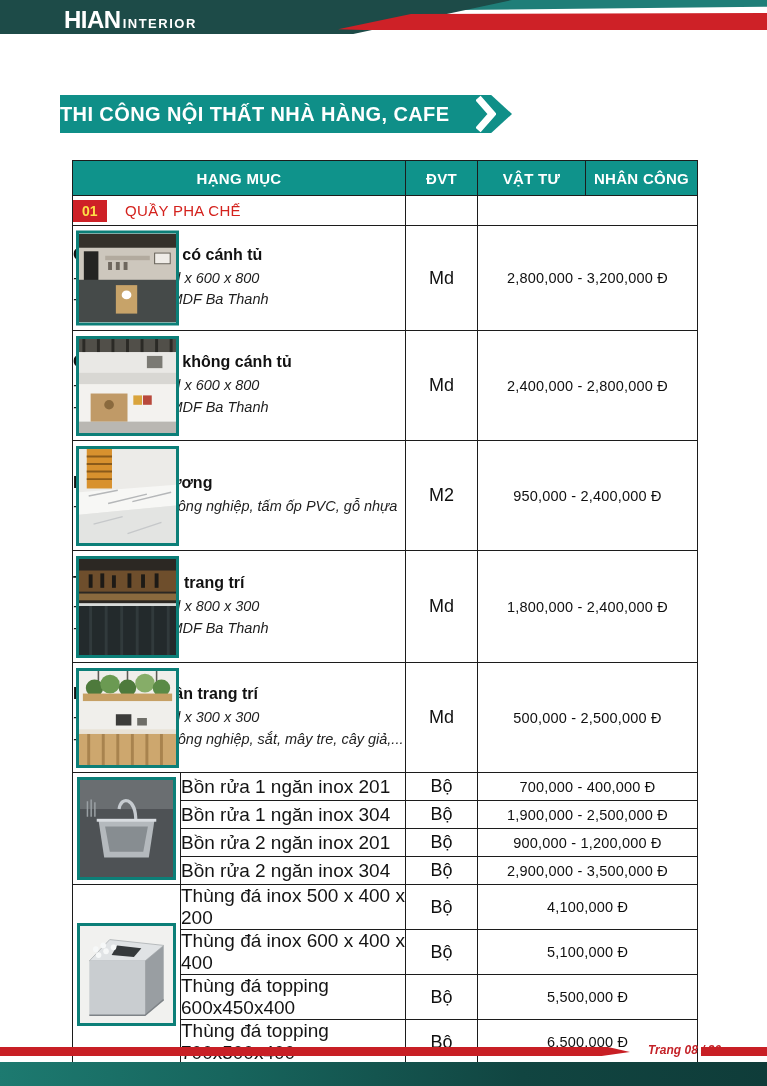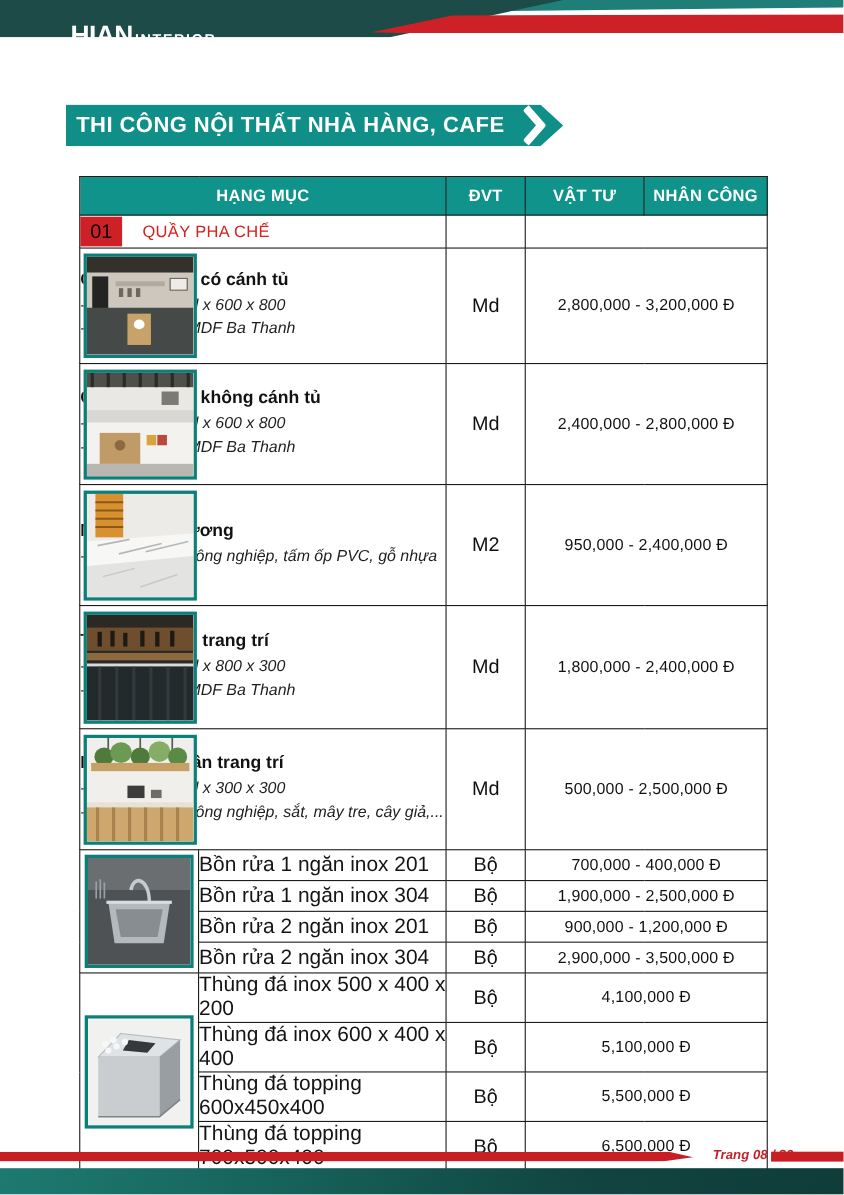--- a/index.html
+++ b/index.html
@@ -8,38 +8,38 @@
     background:#ffffff;font-family:"Liberation Sans","DejaVu Sans",sans-serif;
     -webkit-font-smoothing:antialiased;
   }
   
   .hdr-light{position:absolute;left:0;top:0;width:767px;height:11px;background:#1f7e78;
     clip-path:polygon(0 0,100% 0,100% 62%,46% 100%,0 62%);}
   .hdr-dark{position:absolute;left:0;top:0;width:512px;height:34px;background:#1d4b48;
     clip-path:polygon(0 0,100% 0,69% 100%,0 100%);}
   .hdr-red{position:absolute;left:338px;top:13px;width:429px;height:17px;background:#ce2127;
     clip-path:polygon(0 96%,17% 6%,100% 0,100% 100%,6% 100%);}
-  .logo{position:absolute;left:64px;top:6px;color:#fff;white-space:nowrap;margin-top:13px;}
+  .logo{position:absolute;left:64px;top:6px;color:#fff;white-space:nowrap;}
   .logo .brand{font-size:24px;font-weight:800;letter-spacing:-0.5px;}
   .logo .suffix{font-size:13px;font-weight:700;letter-spacing:1.5px;margin-left:2px;}
   
   .banner{position:absolute;left:60px;top:95px;width:452px;height:38px;background:#0f8f88;
     clip-path:polygon(0 0,95.4% 0,100% 50%,95.4% 100%,0 100%);}
   .banner-text{position:absolute;left:0;right:44px;top:0;height:34px;line-height:38px;
-    text-align:center;color:#fff;font-size:20px;font-weight:700;letter-spacing:.4px;}
+    color:#fff;font-size:20px;font-weight:700;letter-spacing:.4px;}
   .banner-chevron{position:absolute;right:16px;top:0;}
   
   table.price{position:absolute;left:72px;top:160px;width:625px;border-collapse:collapse;
     table-layout:fixed;}
   table.price td,table.price th{border:1.3px solid #1c1c1c;padding:0;vertical-align:middle;}
   th.hcell{background:#0f938b;color:#fff;font-size:15px;font-weight:700;height:34px;
     letter-spacing:.3px;}
   tr.section-row{height:30px;}
   .section-cell{padding-left:2px;}
-  .badge{display:inline-block;background:#ce2127;color:#000000;font-size:18px;font-weight:400;
+  .badge{display:inline-block;background:#ce2127;color:#fde047;font-size:14px;font-weight:700;
     padding:3px 9px;vertical-align:middle;}
   .section-title{display:inline-block;margin-left:14px;color:#d4221d;font-size:15px;
     font-weight:400;vertical-align:middle;letter-spacing:.3px;}
   .item-cell{position:relative;padding:4px 8px 4px 116px;}
   .photo-frame{border:3px solid #0c7f78;background:#fff;box-sizing:border-box;overflow:hidden;}
   .pf-abs{position:absolute;left:3px;top:50%;transform:translateY(-50%);width:103px;}
   .pf-grp{width:99px;height:103px;margin:2px auto;}
   .photo-frame svg{display:block;width:100%;height:100%;}
   .item-title{font-size:16px;font-weight:700;color:#121212;margin-bottom:4px;}
   .item-spec{font-size:14.5px;font-style:italic;color:#1e1e1e;line-height:1.45;}

